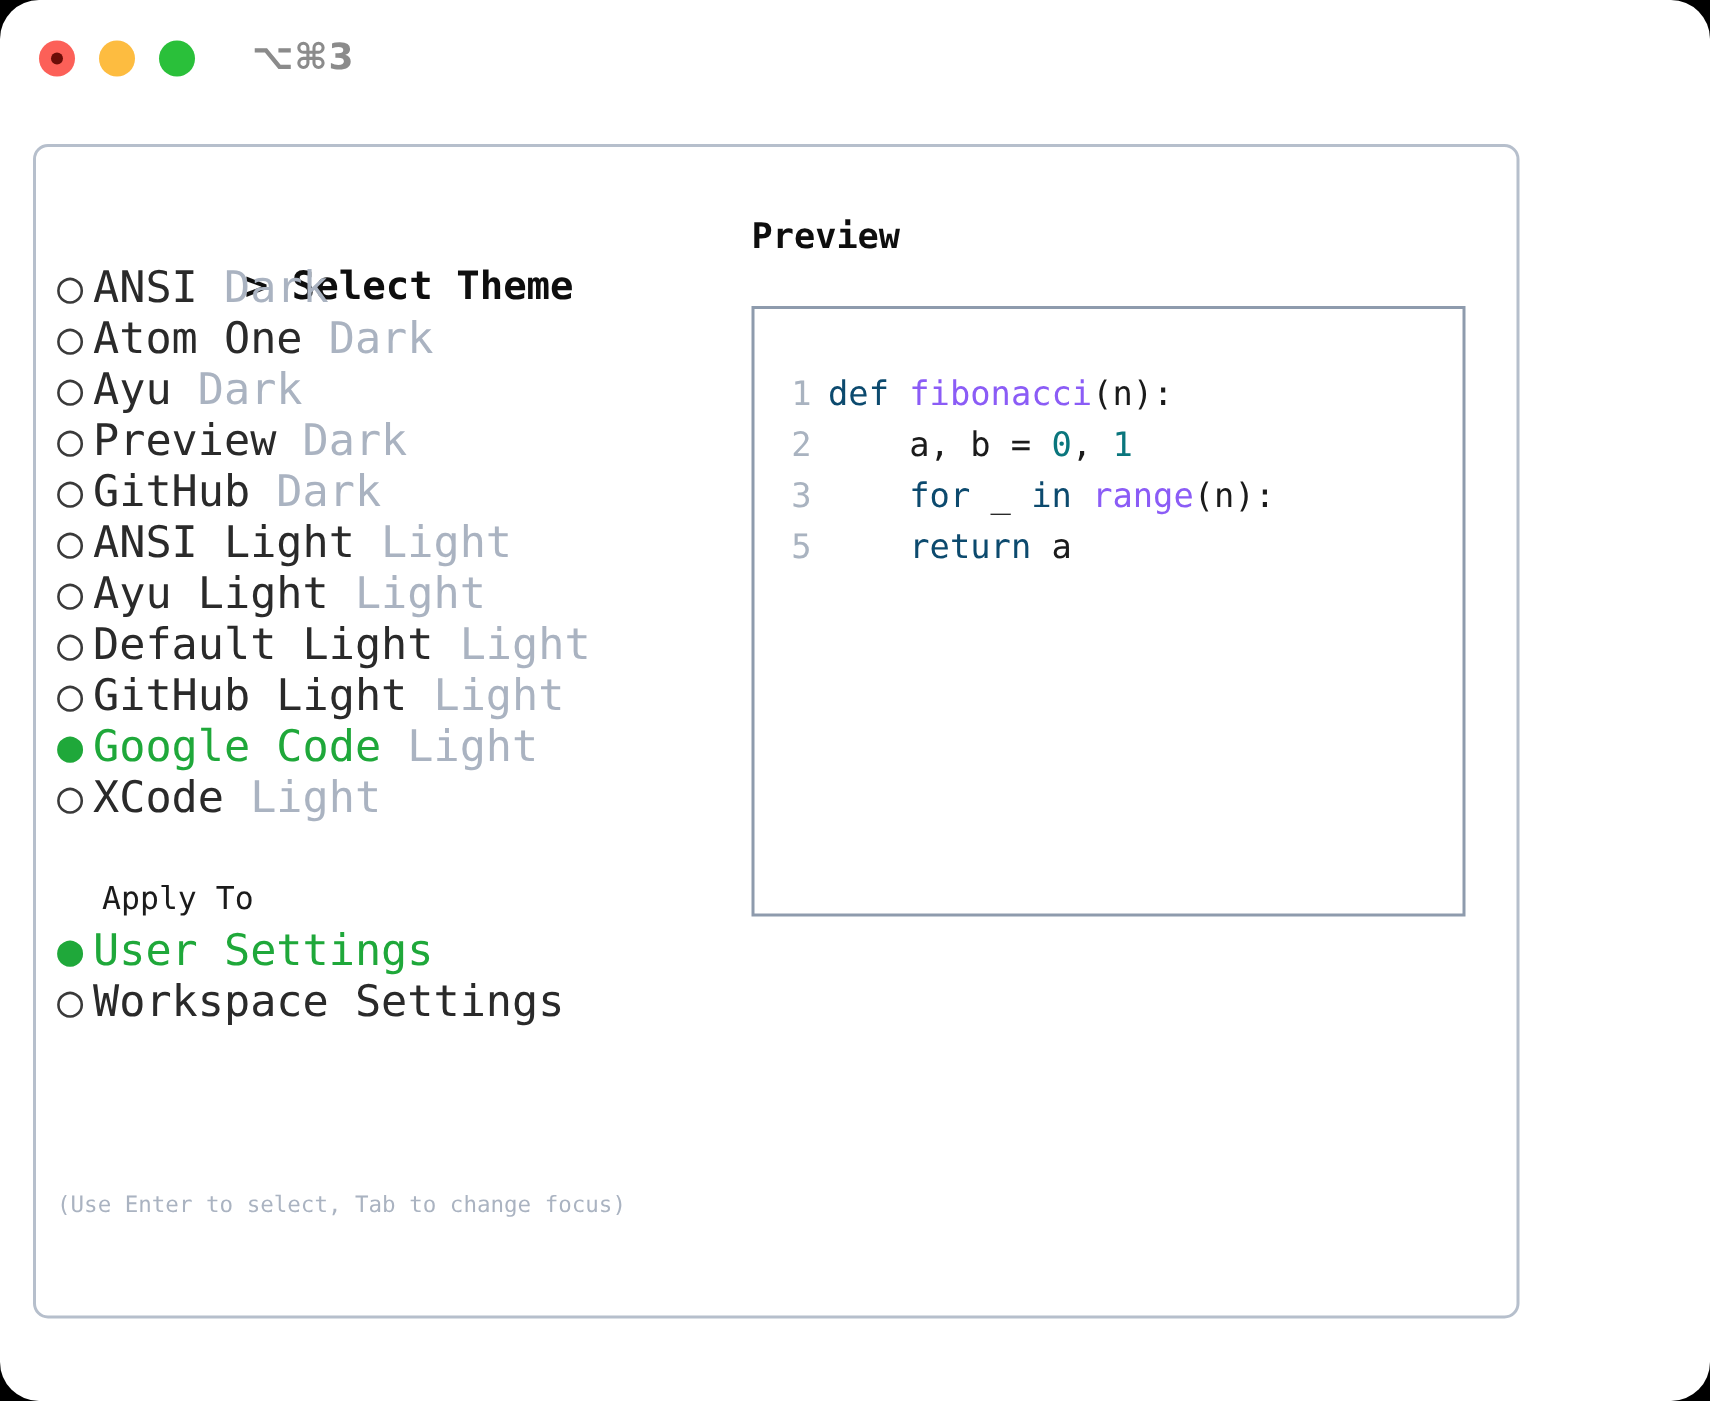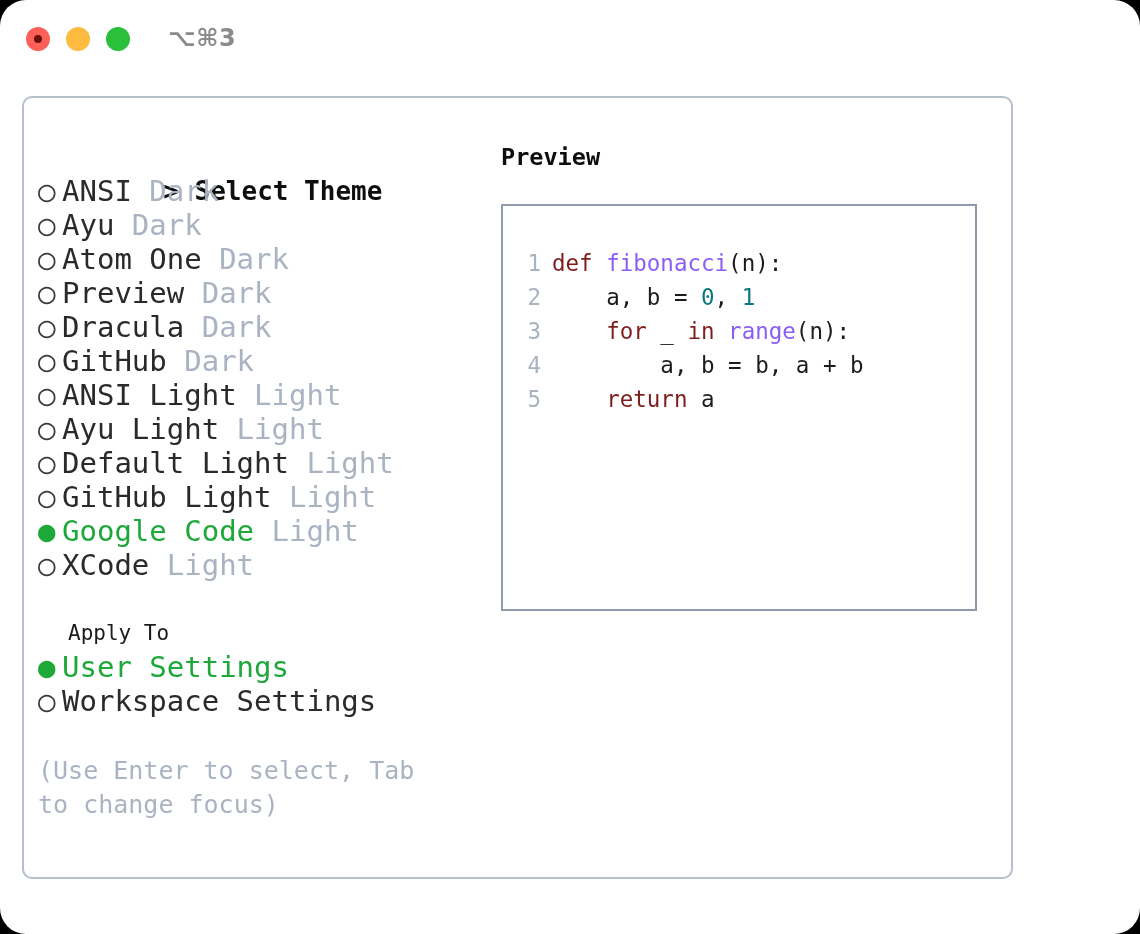--- a/index.html
+++ b/index.html
@@ -112,23 +112,23 @@
 
   #apply-label {
     padding-left: 30px;
     color: #1b1b1b;
     font-size: 21px;
   }
 
   #hint {
     position: absolute;
     left: 14px;
-    top: 656px;
+    top: 688px;
     width: 420px;
-    font-size: 25px;
+    font-size: 15px;
     line-height: 34px;
     color: #aab3c1;
     white-space: pre-wrap;
   }
 
   
   #right-col {
     position: absolute;
     left: 477px;
     top: 42px;
@@ -162,21 +162,21 @@
   }
   .code-line { white-space: pre; }
   .ln {
     display: inline-block;
     width: 24px;
     text-align: right;
     color: #a9b3c0;
   }
   .gap { display: inline-block; width: 11px; }
 
-  .kw    { color: #7f1d1d; }
+  .kw    { color: #0c4a6e; }
   .fn    { color: #8b5cf6; }
   .num   { color: #0a767d; }
   .plain { color: #1b1b1b; }
   .punct { color: #1b1b1b; }
 
   .diff-block { margin-top: 34px; }
   .d-context { color: #707070; }
   .d-del     { color: #cc1111; }
   .d-add     { color: #12be12; }
 </style>
@@ -194,24 +194,23 @@
   </div>
 
   <div id="panel">
 
     <div id="left-col">
       <div class="row" id="theme-header">
         <span class="caret">&gt;</span><span> </span><span>Select Theme</span>
       </div>
       <div id="theme-list">
           <div class="row"><span class="marker marker-unsel">○</span><span class="item-name">ANSI</span><span> </span><span class="item-suffix">Dark</span></div>
+          <div class="row"><span class="marker marker-unsel">○</span><span class="item-name">Atom One</span><span> </span><span class="item-suffix">Dark</span></div>
           <div class="row"><span class="marker marker-unsel">○</span><span class="item-name">Ayu</span><span> </span><span class="item-suffix">Dark</span></div>
-          <div class="row"><span class="marker marker-unsel">○</span><span class="item-name">Atom One</span><span> </span><span class="item-suffix">Dark</span></div>
           <div class="row"><span class="marker marker-unsel">○</span><span class="item-name">Preview</span><span> </span><span class="item-suffix">Dark</span></div>
-          <div class="row"><span class="marker marker-unsel">○</span><span class="item-name">Dracula</span><span> </span><span class="item-suffix">Dark</span></div>
           <div class="row"><span class="marker marker-unsel">○</span><span class="item-name">GitHub</span><span> </span><span class="item-suffix">Dark</span></div>
           <div class="row"><span class="marker marker-unsel">○</span><span class="item-name">ANSI Light</span><span> </span><span class="item-suffix">Light</span></div>
           <div class="row"><span class="marker marker-unsel">○</span><span class="item-name">Ayu Light</span><span> </span><span class="item-suffix">Light</span></div>
           <div class="row"><span class="marker marker-unsel">○</span><span class="item-name">Default Light</span><span> </span><span class="item-suffix">Light</span></div>
           <div class="row"><span class="marker marker-unsel">○</span><span class="item-name">GitHub Light</span><span> </span><span class="item-suffix">Light</span></div>
           <div class="row"><span class="marker marker-sel">●</span><span class="item-name selected">Google Code</span><span> </span><span class="item-suffix">Light</span></div>
           <div class="row"><span class="marker marker-unsel">○</span><span class="item-name">XCode</span><span> </span><span class="item-suffix">Light</span></div>
         </div>
 
       <div class="spacer"></div>
@@ -228,20 +227,19 @@
     <div id="right-col">
       <div id="preview-title">Preview</div>
     </div>
 
     <div id="preview-box">
       <div id="code-area">
         <div id="code-lines">
             <div class="code-line"><span class="ln">1</span><span class="gap"></span><span class="kw">def </span><span class="fn">fibonacci</span><span class="punct">(n):</span></div>
             <div class="code-line"><span class="ln">2</span><span class="gap"></span><span class="plain">    a, b = </span><span class="num">0</span><span class="plain">, </span><span class="num">1</span></div>
             <div class="code-line"><span class="ln">3</span><span class="gap"></span><span class="plain">    </span><span class="kw">for</span><span class="plain"> _ </span><span class="kw">in</span><span class="plain"> </span><span class="fn">range</span><span class="punct">(n):</span></div>
-            <div class="code-line"><span class="ln">4</span><span class="gap"></span><span class="plain">        a, b = b, a + b</span></div>
             <div class="code-line"><span class="ln">5</span><span class="gap"></span><span class="plain">    </span><span class="kw">return</span><span class="plain"> a</span></div>
           </div>
       </div>
     </div>
 
   </div>
 </div>
 
 </body></html>

